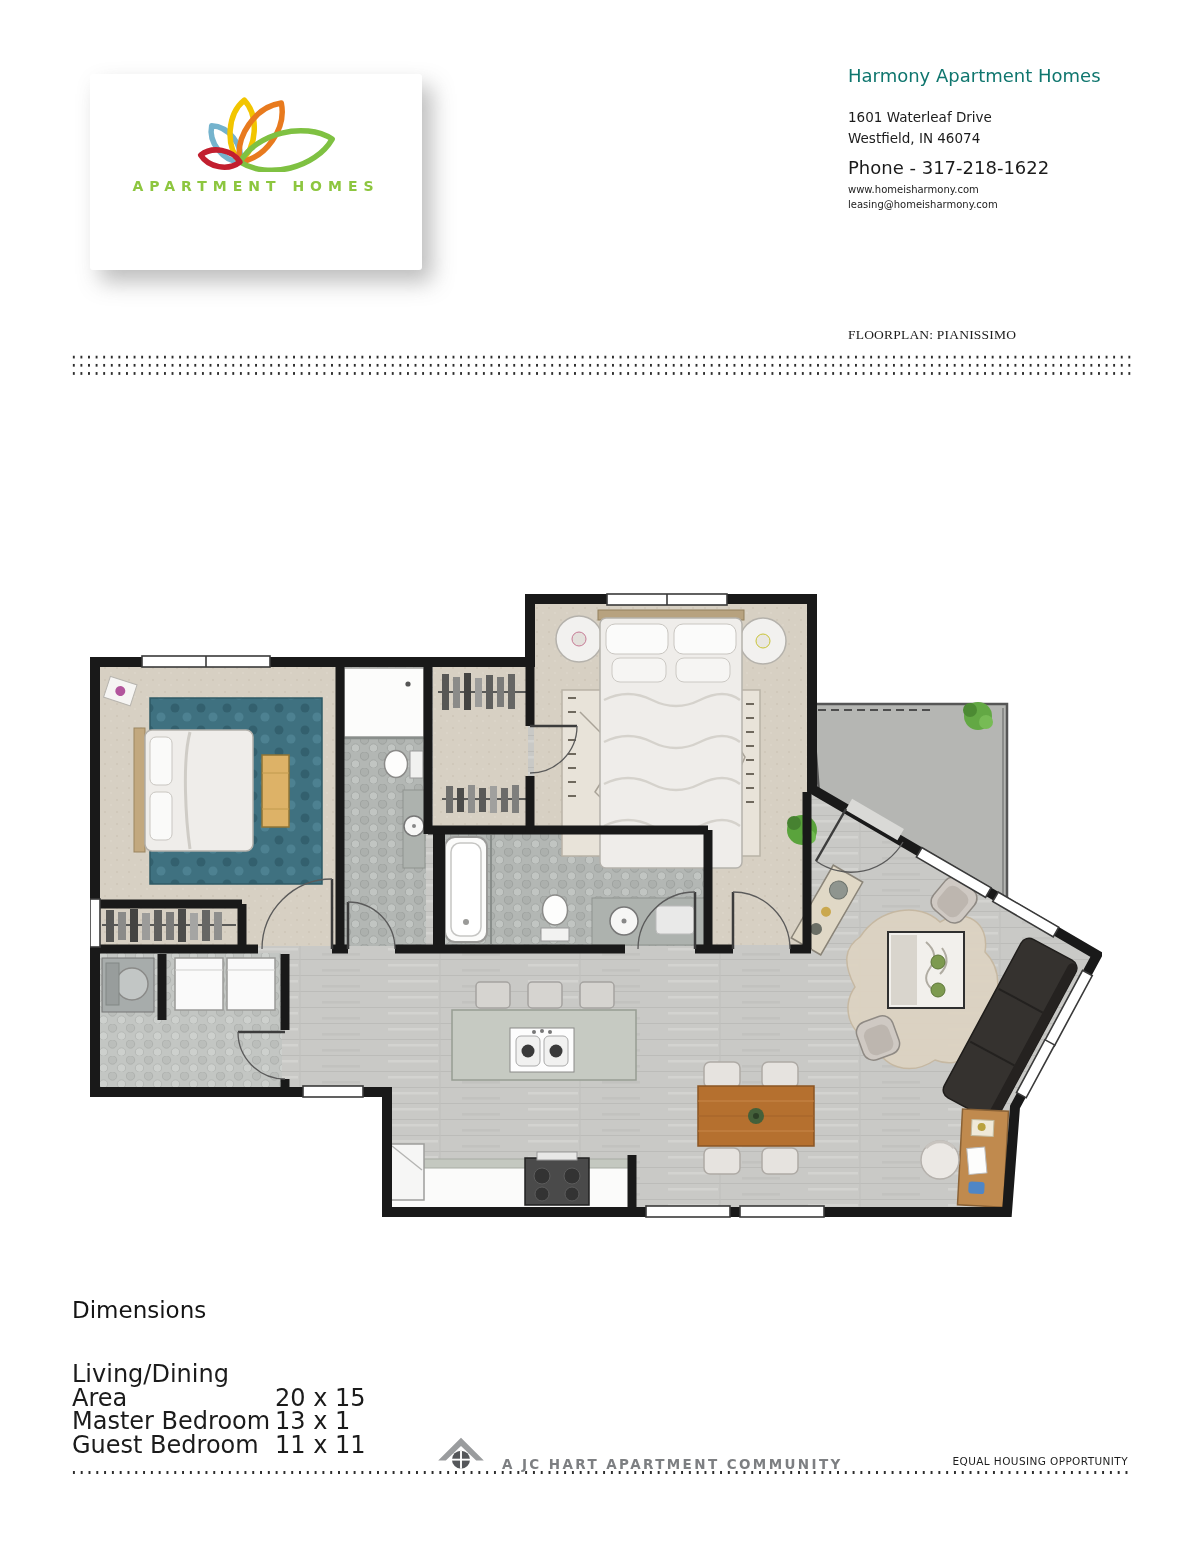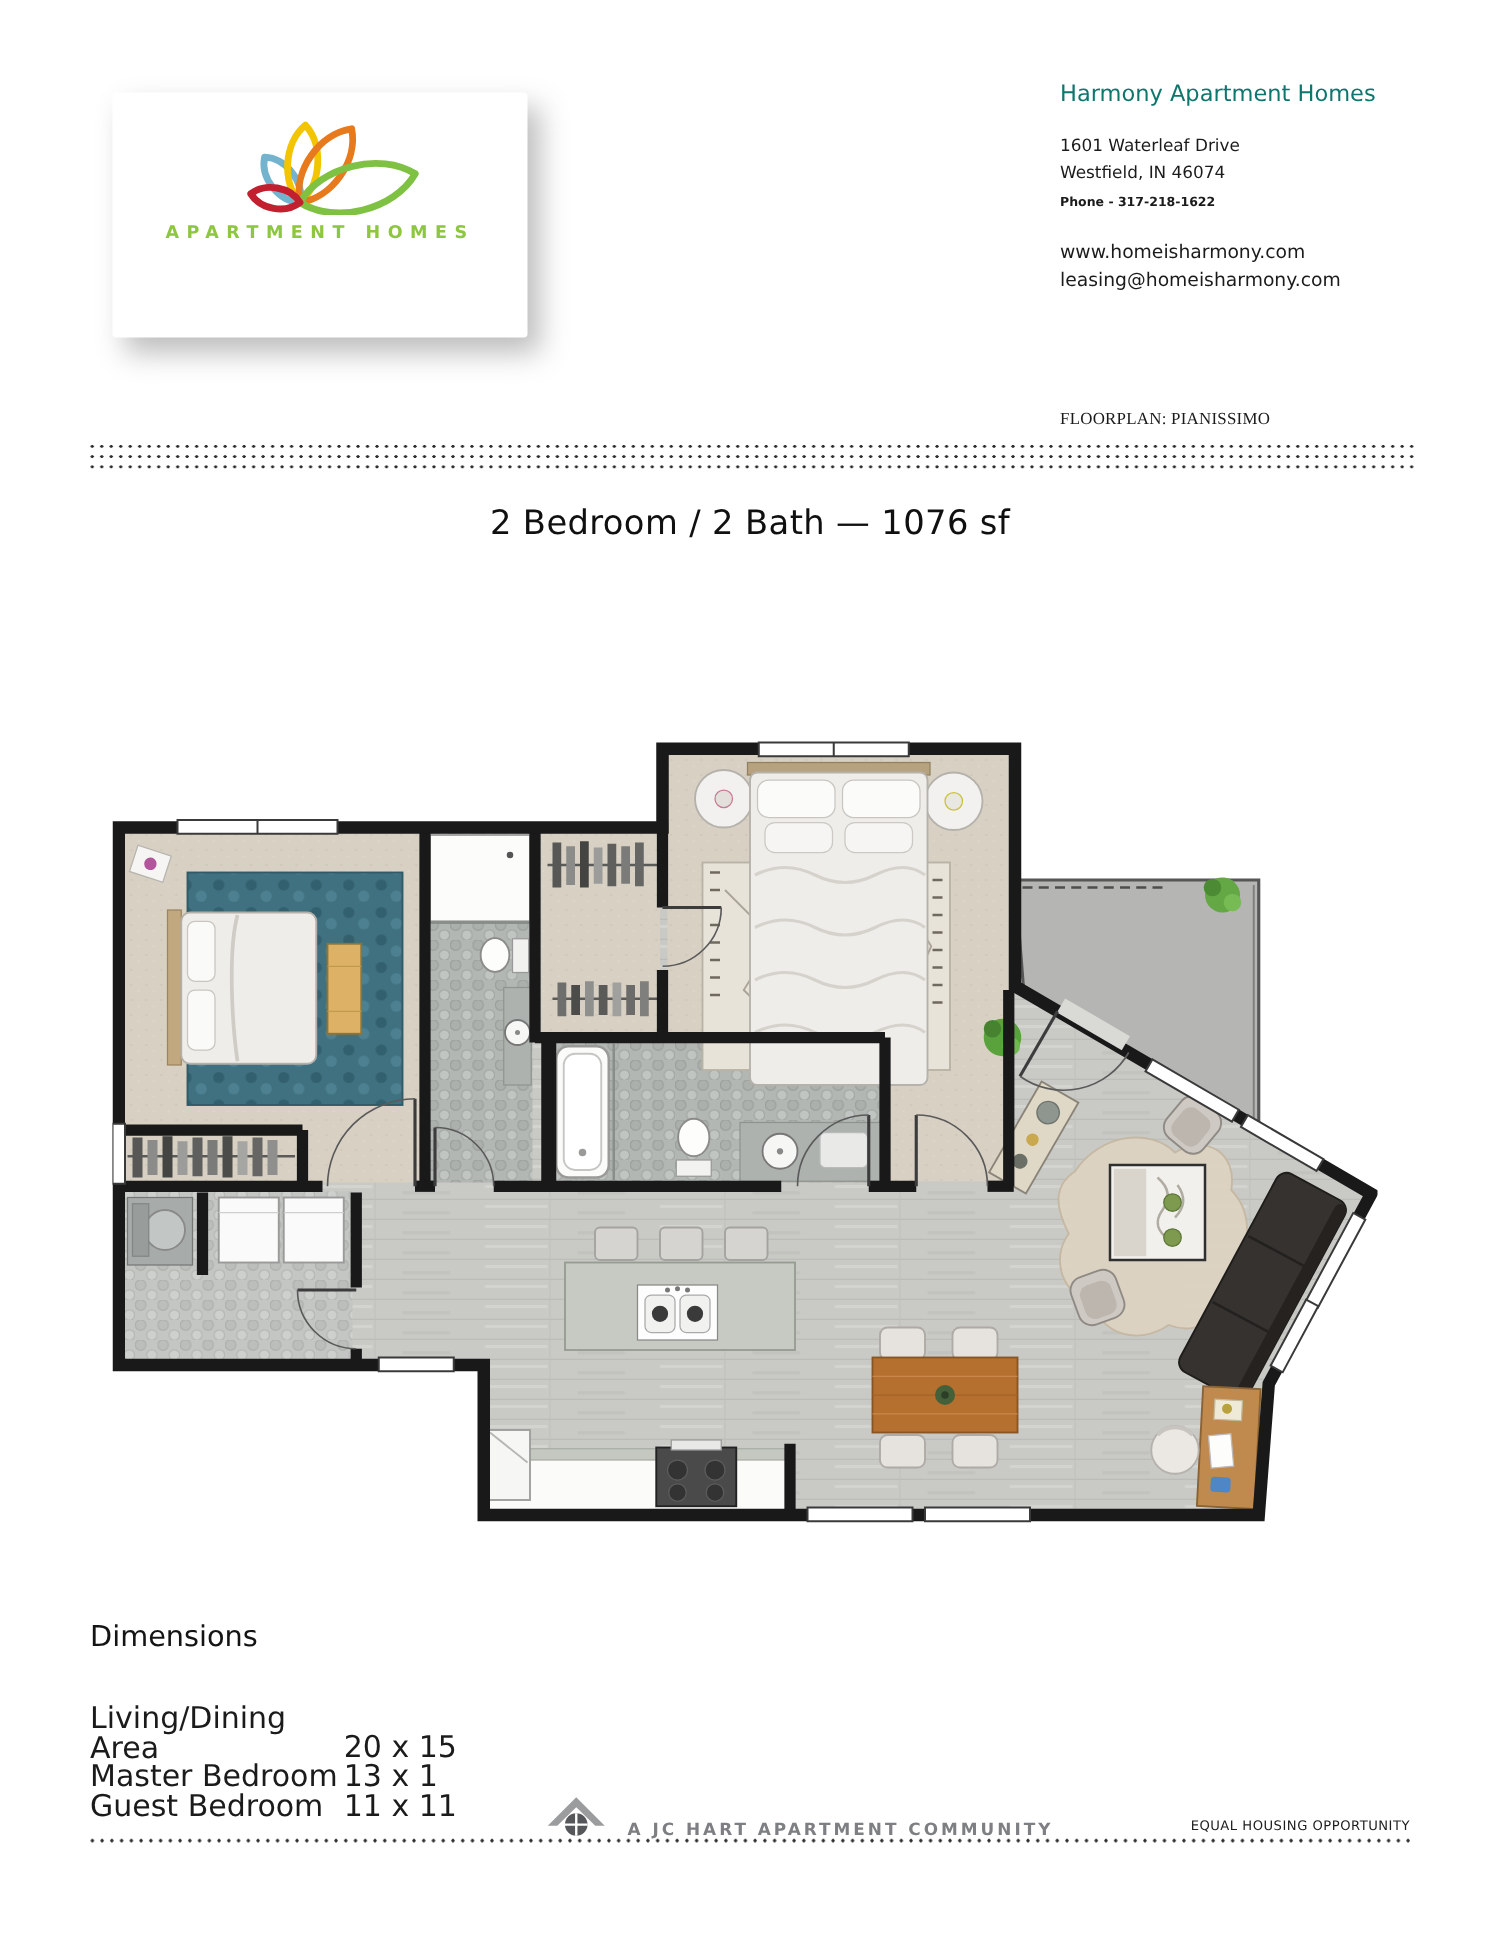--- a/index.html
+++ b/index.html
@@ -11,22 +11,22 @@
   .logo-card { position:absolute; left:90px; top:74px; width:332px; height:196px;
     background:#fff; border-radius:3px; box-shadow:10px 12px 22px rgba(90,90,90,.4);
     display:flex; flex-direction:column; align-items:center; }
   .logo-flower { margin-top:8px; width:180px; height:90px; }
   .logo-word { font-size:46px; line-height:1; color:var(--brand-gray,#6b6662); letter-spacing:1px; margin-top:-6px; }
   .logo-tag { font-size:14px; letter-spacing:6px; color:var(--brand-green,#8dc63f); margin-top:6px; font-weight:700; }
 
   .contact { position:absolute; left:848px; top:64px; width:280px; }
   .contact-title { font-size:18px; line-height:1.3; color:#0f766e; }
   .contact-addr { margin-top:20px; font-size:13.5px; line-height:1.5; }
-  .contact-phone { margin-top:9px; font-size:10px;font-weight:bold; }
-  .contact-links { margin-top:22px; font-size:15px; line-height:1.55; }
+  .contact-phone { margin-top:9px; font-size:18px; }
+  .contact-links { margin-top:4px; font-size:10px; line-height:1.55; }
 
   .floorplan-label { position:absolute; left:848px; top:327px; font-size:13.5px; letter-spacing:.2px;font-family:Liberation Serif, serif; }
 
   .dots3 { position:absolute; left:70px; top:353px; width:1062px; height:25px;
     background-image:radial-gradient(circle,#2d2d2d 1.15px,transparent 1.4px);
     background-size:7.6px 8.2px; }
   .dots1 { position:absolute; left:70px; top:1468px; width:1062px; height:9px;
     background-image:radial-gradient(circle,#2d2d2d 1.15px,transparent 1.4px);
     background-size:7.8px 9px; }
 
@@ -74,21 +74,20 @@
     <div class="contact-links">
       <div>www.homeisharmony.com</div>
       <div>leasing@homeisharmony.com</div>
     </div>
   </div>
 
   <div class="floorplan-label">FLOORPLAN: PIANISSIMO</div>
 
   <div class="dots3"></div>
 
-  <div class="plan-title">2 Bedroom / 2 Bath — 1076 sf</div>
 
   <div class="plan-wrap">
   <svg width="1012" height="632" viewBox="0 0 1012 632">
     <defs>
       <pattern id="wood" width="140" height="16" patternUnits="userSpaceOnUse">
         <rect width="140" height="16" style="fill:var(--wood-floor)"></rect>
         <line x1="0" y1="15.5" x2="140" y2="15.5" stroke="#bcbcb9" stroke-width="1"></line>
         <line x1="70" y1="0" x2="70" y2="16" stroke="#c0c0bd" stroke-width="1"></line>
         <rect x="18" y="4" width="50" height="2.5" fill="#d3d3d0"></rect>
         <rect x="92" y="9" width="38" height="2.5" fill="#c2c2bf"></rect>

